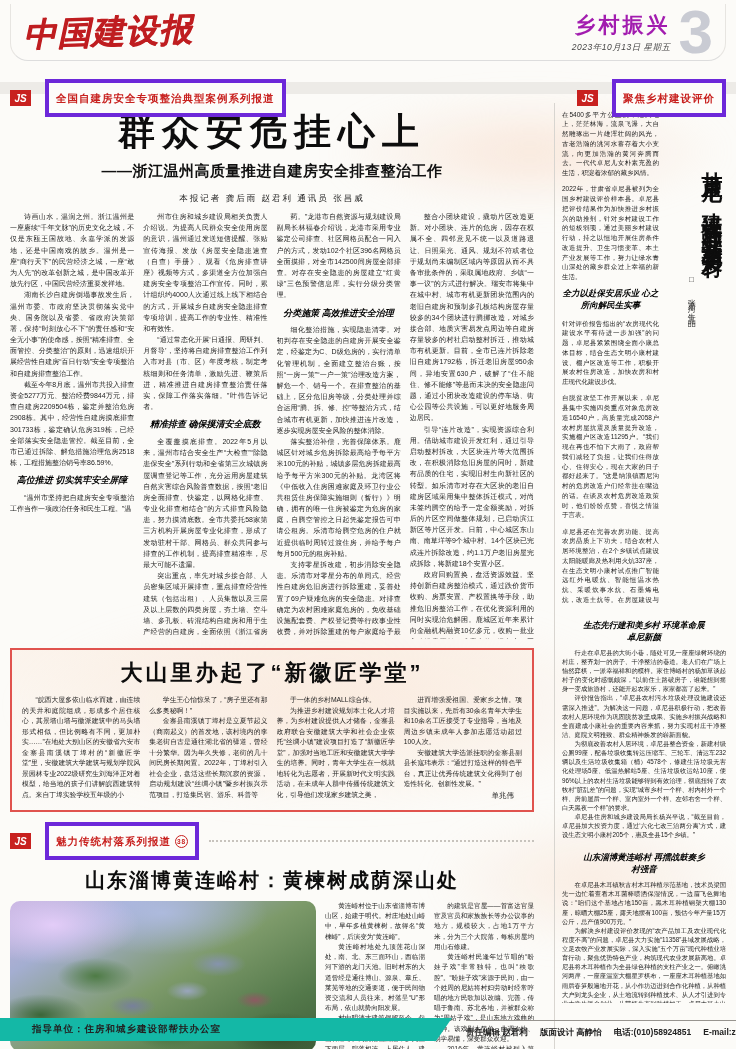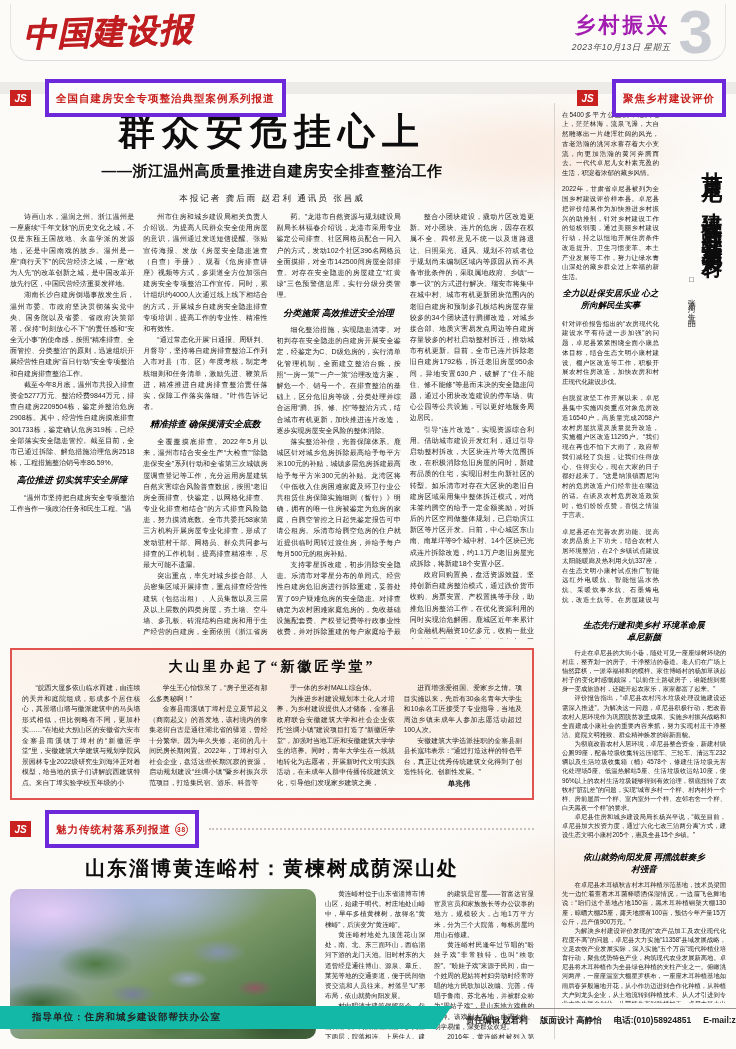--- a/index.html
+++ b/index.html
@@ -65,30 +65,30 @@
     font-size:37px;font-weight:900;text-align:center;letter-spacing:7px;color:#0d0d0d;margin:4px 0 2px;
   }
   .main-subtitle{font-size:15px;font-weight:bold;text-align:center;letter-spacing:0.5px;margin:5px 0 12px;color:#111;}
   .main-byline{font-size:8.5px;font-weight:normal;text-align:center;color:#222;margin:7px 0 6px;letter-spacing:2px;}
 
   .cols{display:flex;gap:9px;text-align:justify;}
   .col{flex:1;overflow:hidden;min-width:0;}
   .main-cols{height:428px;}
   .col p{margin:0;font-size:7px;line-height:1.6;text-indent:2em;color:#1d1d1d;}
   .subhead{font-size:9px;font-weight:900;text-align:center;margin:6px 4px 5px;line-height:1.4;color:#000;font-style:italic;}
-  .author{text-align:center;font-size:7.5px;font-weight:bold;margin-top:1px;padding-right:8px;}
+  .author{text-align:right;font-size:7.5px;font-weight:normal;margin-top:1px;padding-right:8px;}
 
   
   .box-article{
     border:2px solid #e0534e;margin-top:9px;padding:7px 10px 9px;
     background:linear-gradient(180deg,rgba(250,229,212,.35),rgba(253,249,244,.15));
   }
   .box-headline{
-    font-family:Liberation Serif, serif;
-    font-size:14px;font-weight:900;text-align:center;letter-spacing:3px;margin:1px 0 7px;color:#0d0d0d;
+    font-family:Liberation Sans, sans-serif;
+    font-size:22px;font-weight:900;text-align:center;letter-spacing:3px;margin:1px 0 7px;color:#0d0d0d;
   }
   .box-cols{height:106px;}
   .box-cols p{font-size:6.8px;line-height:1.55;}
 
   
   .bottom-banner{display:flex;align-items:center;margin-top:10px;}
   .dotted{flex:1;border-top:2px dotted #c7c3bd;margin-left:10px;height:0;}
 
   
   .bottom-article{margin-top:7px;}
@@ -281,21 +281,21 @@
           <div class="vauthor">□ 张肃河 牛晶晶</div>
           <div class="vtitle">甘肃卓尼：建设宜居宜业宜游和美乡村</div>
         </div>
       </div>
       <div class="right-wide">
           <div class="subhead">生态先行建和美乡村 环境革命展卓尼新颜</div>
           <p>行走在卓尼县的大街小巷，随处可见一座座绿树环绕的村庄，整齐划一的房子、干净整洁的巷道。老人们在广场上怡然弈棋，一派幸福祥和的模样。家住博峪村的杨加草谈起村子的变化时感慨颇深，“以前住土路破房子，谁能想到摇身一变成旅游村，还能开起农家乐，家家都富了起来。”</p>
           <p>评价报告指出，“卓尼县农村污水垃圾处理设施建设还需深入推进”。为解决这一问题，卓尼县积极行动，把改善农村人居环境作为巩固脱贫攻坚成果、实施乡村振兴战略和全面建成小康社会的重要内容来抓，努力实现村庄干净整洁、庭院文明雅致、群众精神焕发的崭新面貌。</p>
           <p>为彻底改善农村人居环境，卓尼县整合资金，新建村级公厕99座，配备垃圾收集转运压缩车、三轮车、清运车232辆以及生活垃圾收集箱（桶）4578个，修建生活垃圾无害化处理场5座、低温热解站5座、生活垃圾收运站10座，使96%以上的农村生活垃圾能够得到有效治理，彻底扭转了农牧村“脏乱差”的问题，实现“城市乡村一个样、村内村外一个样、房前屋后一个样、室内室外一个样、左邻右舍一个样、白天黑夜一个样”的要求。</p>
           <p>卓尼县住房和城乡建设局局长杨兴平说，“截至目前，卓尼县加大投资力度，通过‘六化七改三治两分离’方式，建设生态文明小康村205个，惠及全县15个乡镇。”</p>
-          <div class="subhead">依山就势向阳发展 再擂战鼓奏乡村强音</div>
+          <div class="subhead">山东淄博黄连峪村 再擂战鼓奏乡村强音</div>
           <p>在卓尼县木耳镇秋古村木耳种植示范基地，技术员梁国先一边忙着查看木耳菌棒喷洒保湿情况，一边眉飞色舞地说：“咱们这个基地占地150亩，黑木耳种植钢架大棚130座，晾晒大棚25座，露天地摆有100亩，预估今年产量15万公斤，总产值900万元。”</p>
           <p>为解决乡村建设评价发现的“农产品加工及农业现代化程度不高”的问题，卓尼县大力实施“11358”县域发展战略，立足农牧产业发展实际，深入实施“五个万亩”现代种植业培育行动，聚焦优势特色产业，构筑现代农业发展新高地。卓尼县将木耳种植作为全县绿色种植的支柱产业之一。俯瞰洮河两岸，一座座温室大棚星罗棋布，一座座木耳种植基地如雨后春笋般遍地开花，从小作坊迈进到合作化种植，从种植大户到龙头企业，从土地流转到种植技术、从人才引进到专业大学生返乡创业，从菌棒生产到种植加工，卓尼木耳走出了一条“党组织+龙头企业+集体经济+基地+人才+农户”的产业联动之路。</p>
           <p>“除了黑木耳，我们还建设了青稞良种繁育基地，繁育推广甘青4号1.2万亩、甘青11号200亩；在全县15个乡镇完成2.56万亩的油菜种植任务，建设油菜标准化基地1.1万亩；建成柴胡集中连片100亩以上的中藏药材绿色标准化生产示范基地1.7万亩，种植高原夏菜0.85万亩，建成绿色标准化种植基地4个、种苗繁育基地2个。”卓尼县农业技术推广站站长卢秀说。而今，卓尼大地随处可见产业发展的新方向、新路径、新希望。</p>
         </div>
     </div>
 
   </div>
 
   <div class="footer">
     <div class="footer-left">指导单位：住房和城乡建设部帮扶办公室</div>

